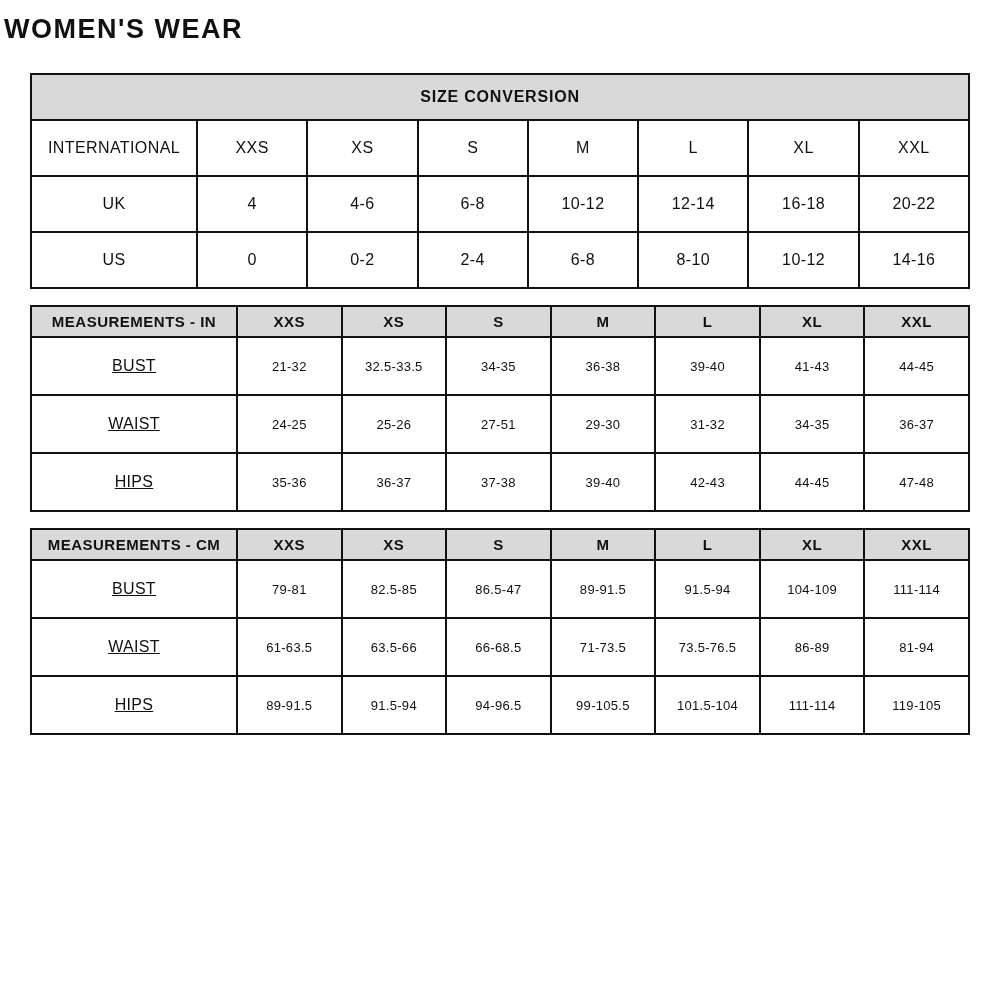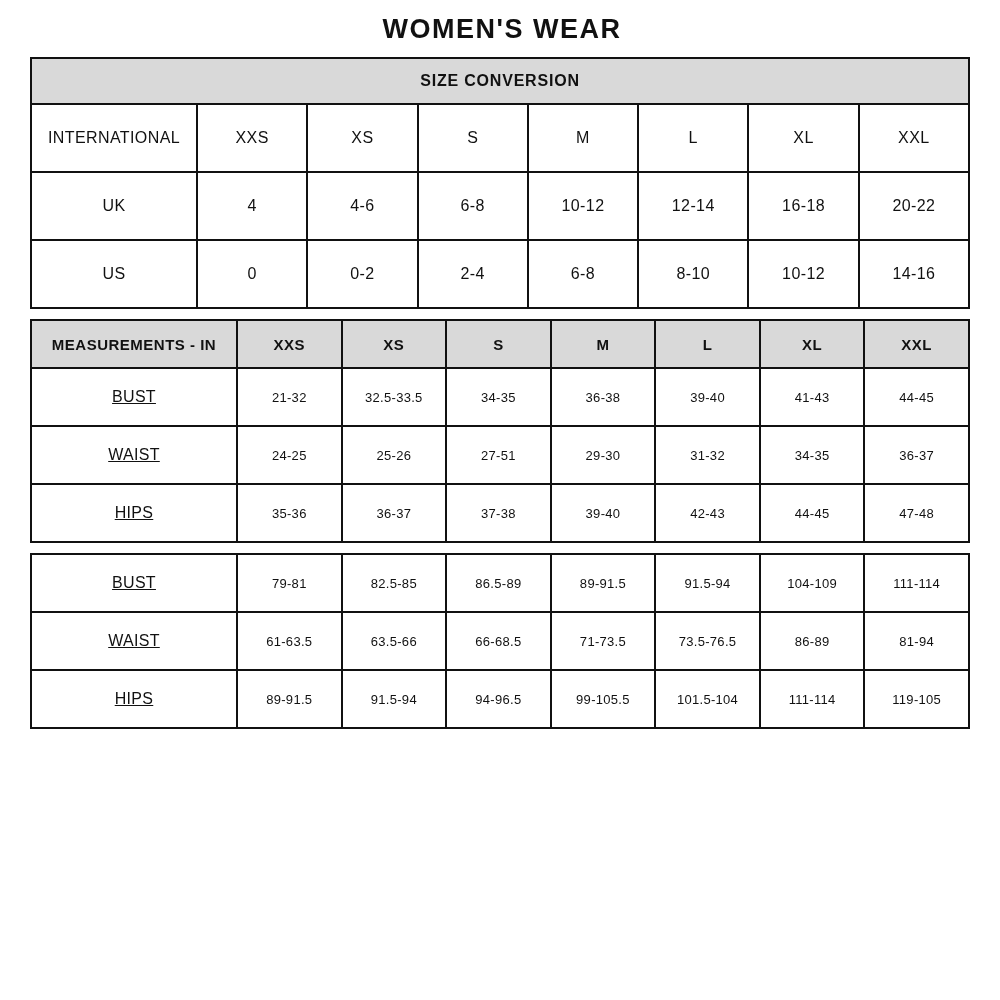--- a/index.html
+++ b/index.html
@@ -4,59 +4,58 @@
 <style>
   * { box-sizing: border-box; margin: 0; padding: 0; }
   html, body { background: #ffffff; }
   body {
     width: 1000px;
     height: 1000px;
     font-family: "Liberation Sans", sans-serif;
     color: #111111;
   }
   .page-title {
-    text-align: center;
     font-weight: bold;
     font-size: 27px;
     letter-spacing: 1.5px;
     padding: 14px 0 12px 4px;
   }
   table {
     width: 940px;
-    margin: 0 auto 10px auto;
+    margin: 16px auto 10px auto;
     border-collapse: collapse;
     table-layout: fixed;
     border-radius: 6px;
   }
   td {
     border: 2px solid #111111;
     text-align: center;
     vertical-align: middle;
     overflow: hidden;
   }
   col.label-col-1 { width: 166px; }
   col.label-col-2 { width: 206px; }
 
   
-  .t1 td { height: 68px; font-size: 16px; letter-spacing: 0.4px; }
+  .t1 td { height: 56px; font-size: 16px; letter-spacing: 0.4px; }
   .t1 .title-cell {
     background: #d9d9d9;
     font-weight: bold;
     height: 46px;
     font-size: 16px;
     letter-spacing: 0.8px;
   }
 
   
   .tm td { height: 58px; font-size: 13px; letter-spacing: 0.3px; }
   .tm .hdr {
     background: #d9d9d9;
     font-weight: bold;
     font-size: 15px;
-    height: 48px;
+    height: 31px;
     letter-spacing: 0.5px;
   }
   .tm .rowlabel { font-size: 16px; text-decoration: underline; }
 </style>
 </head>
 <body>
 
 <div class="page-title">WOMEN'S WEAR</div>
 
 <table class="t1">
@@ -167,25 +166,35 @@
       <col class="label-col-2">
       <col>
       <col>
       <col>
       <col>
       <col>
       <col>
       <col>
     </colgroup>
   <tbody>
+      <tr>
+    <td class="hdr">MEASUREMENTS - CM</td>
+    <td class="hdr">XXS</td>
+    <td class="hdr">XS</td>
+    <td class="hdr">S</td>
+    <td class="hdr">M</td>
+    <td class="hdr">L</td>
+    <td class="hdr">XL</td>
+    <td class="hdr">XXL</td>
+  </tr>
   <tr>
     <td class="rowlabel">BUST</td>
     <td>79-81</td>
     <td>82.5-85</td>
-    <td>86.5-89</td>
+    <td>86.5-47</td>
     <td>89-91.5</td>
     <td>91.5-94</td>
     <td>104-109</td>
     <td>111-114</td>
   </tr>
   <tr>
     <td class="rowlabel">WAIST</td>
     <td>61-63.5</td>
     <td>63.5-66</td>
     <td>66-68.5</td>

